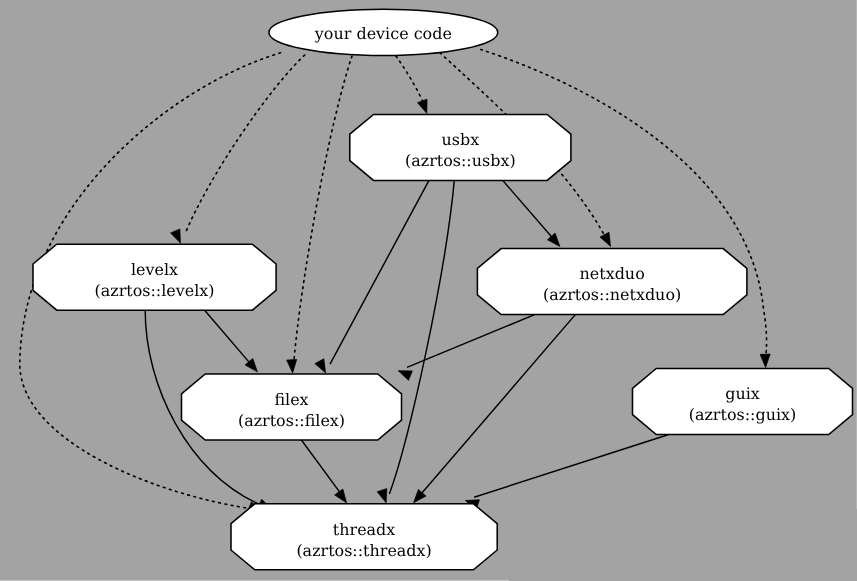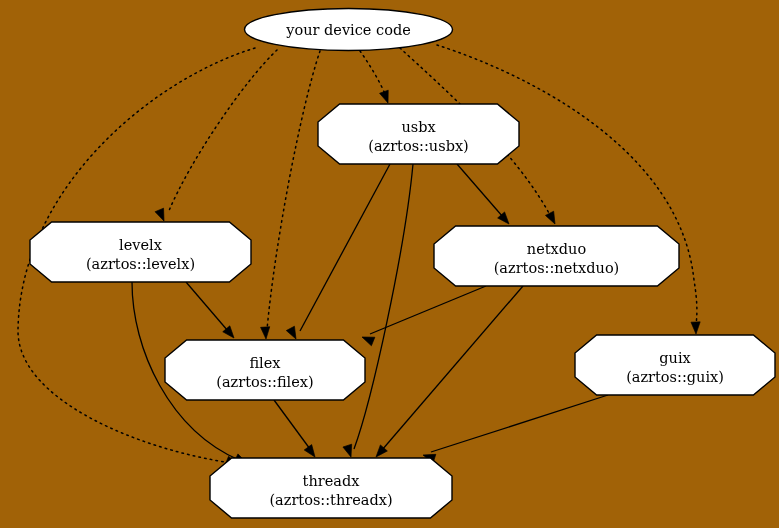--- a/index.html
+++ b/index.html
@@ -1,17 +1,17 @@
 <!DOCTYPE html>
 <html><head>
 <meta charset="utf-8">
 <style>
   html,body{margin:0;padding:0;background:#ffffff;}
   body{width:779px;height:528px;overflow:hidden;font-family:"DejaVu Serif",serif;}
-  #graph-root{position:relative;width:779px;height:528px;background:#a16207;}
+  #graph-root{position:relative;width:779px;height:528px;background:#a3a3a3;}
   svg#graph-canvas{position:absolute;left:0;top:0;width:779px;height:528px;display:block;}
   .node-shape{fill:#ffffff;stroke:#000000;stroke-width:1.4;}
   .edge-solid{fill:none;stroke:#000000;stroke-width:1.3;}
   .edge-dotted{fill:none;stroke:#000000;stroke-width:1.5;stroke-dasharray:1.6 4.2;stroke-linecap:round;}
   .arrow-head{fill:#000000;stroke:#000000;stroke-width:0.6;}
   .node-label{font-family:"DejaVu Serif",serif;font-size:14.5px;fill:#000000;text-anchor:middle;}
   .node-label.line2{font-size:14.5px;}
 </style>
 </head>
 <body>

